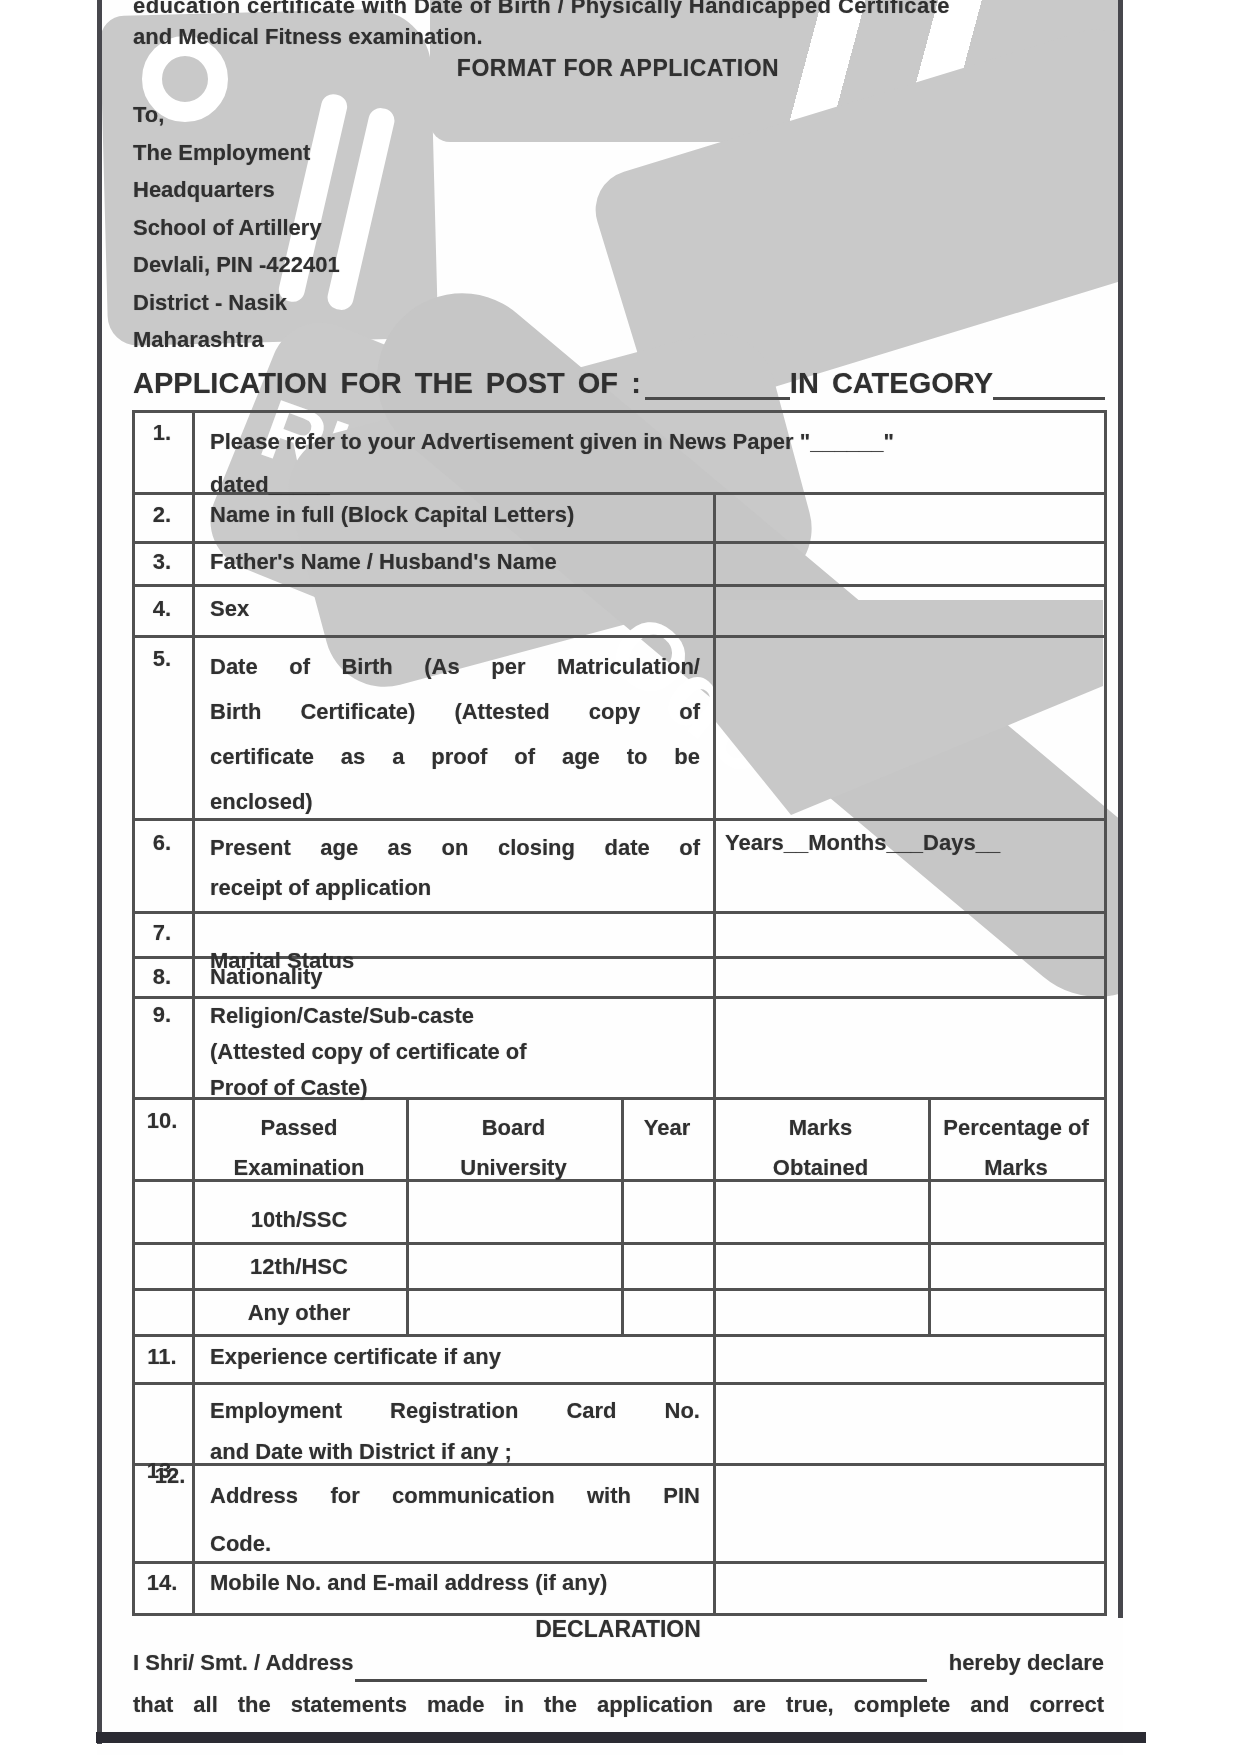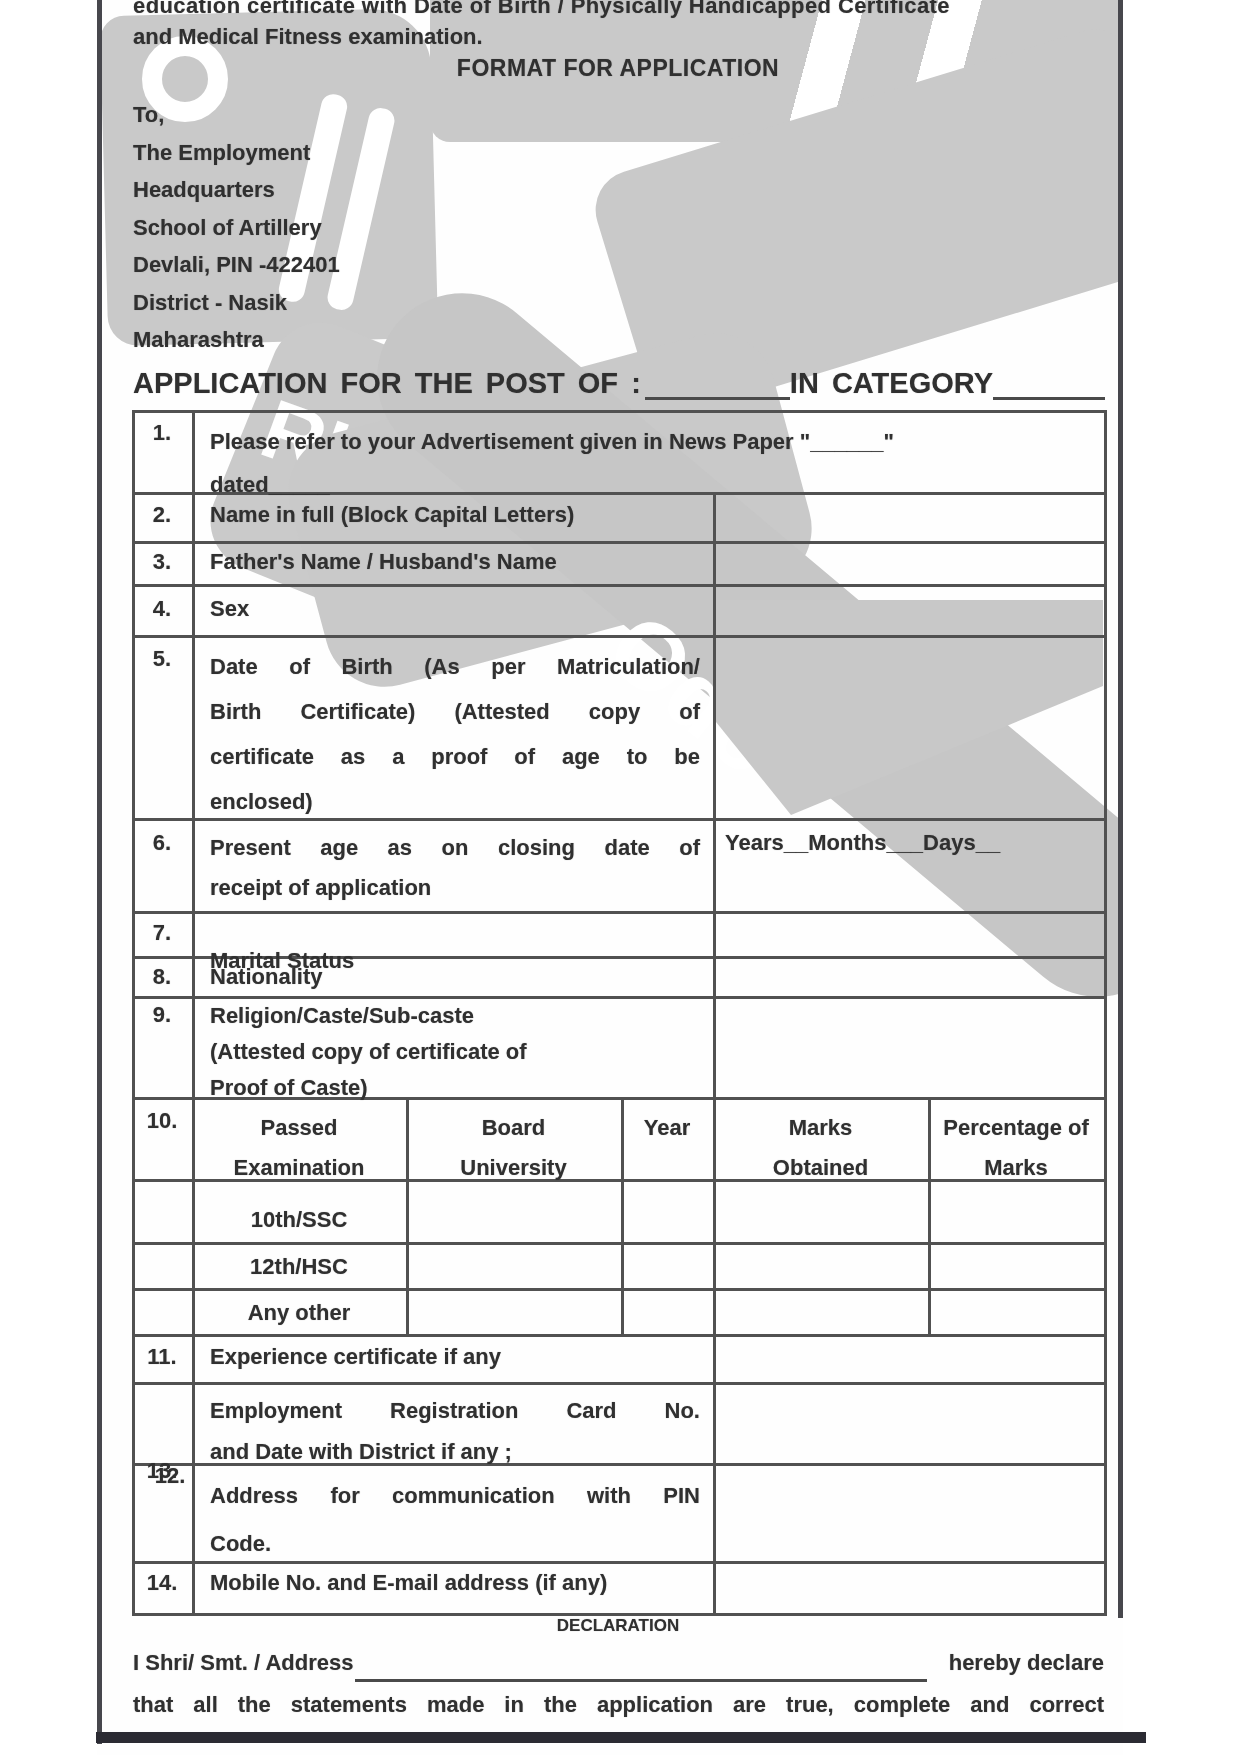--- a/index.html
+++ b/index.html
@@ -159,21 +159,21 @@
   <div class="label txt" style="top:1390px;width:490px;line-height:41px;">
     <span class="just">Employment Registration Card No.</span>
     <span class="line">and Date with District if any ;</span>
   </div>
   <div class="label txt" style="top:1472px;width:490px;line-height:48px;">
     <span class="just">Address for communication with PIN</span>
     <span class="line">Code.</span>
   </div>
   <div class="label txt" style="top:1570px;">Mobile No. and E-mail address (if any)</div>
 
-  <div class="abs txt z5" style="left:132px;top:1616px;width:972px;text-align:center;font-size:17px;">DECLARATION</div>
+  <div class="abs txt z5" style="left:132px;top:1616px;width:972px;text-align:center;font-size:23px;">DECLARATION</div>
   <div class="abs txt z5" style="left:133px;top:1650px;width:971px;display:flex;height:32px;">
     <span>I Shri/ Smt. / Address</span>
     <span class="blank" style="flex:1;margin-left:2px;margin-right:22px;"></span>
     <span>hereby declare</span>
   </div>
   <div class="abs txt z5 just" style="left:133px;top:1692px;width:971px;">that all the statements made in the application are true, complete and correct</div>
 
 </div>
 
 </body></html>

